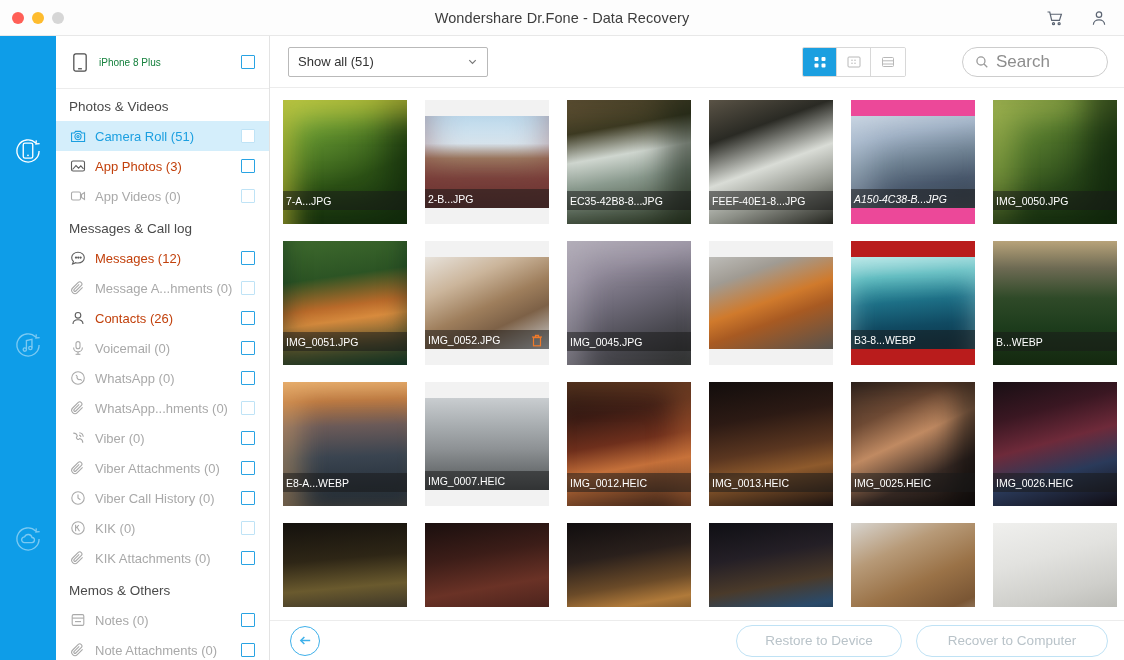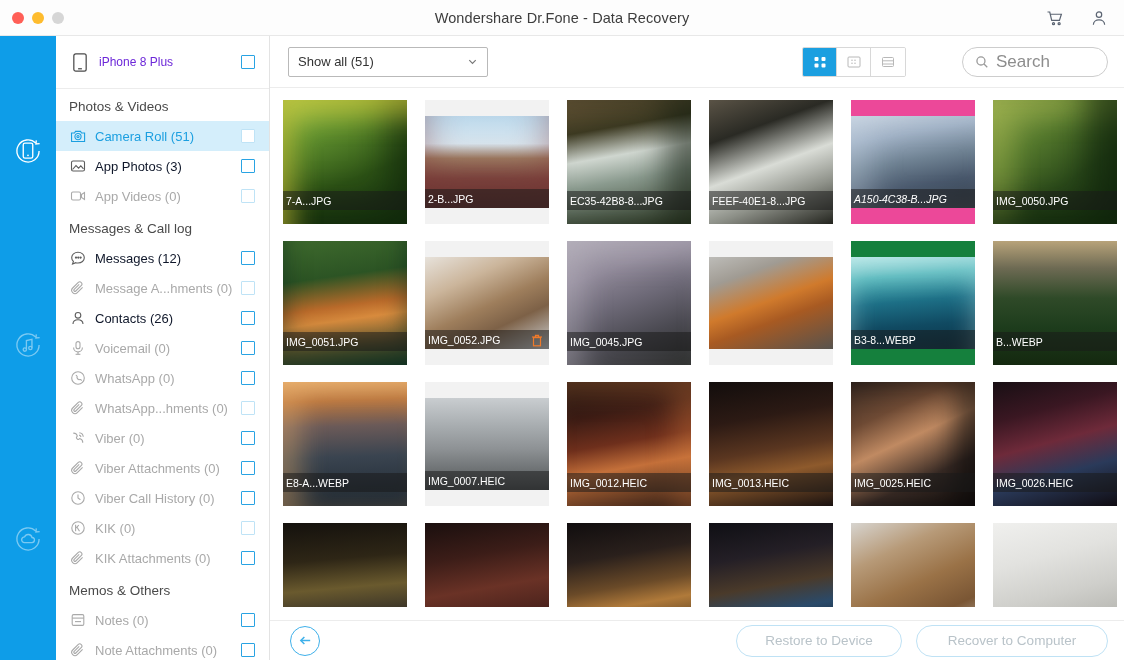--- a/index.html
+++ b/index.html
@@ -40,31 +40,31 @@
   
   .sidebar {
     position:absolute; left:56px; top:36px; width:214px; height:624px;
     background:#fff; border-right:1px solid #e3e3e3; overflow:hidden;
   }
   .device-row {
     height:53px; display:flex; align-items:center; padding:0 14px 0 16px;
     border-bottom:1px solid #ececec;
   }
   .device-row .dev-ic { width:16px; height:19px; margin-right:11px; color:#4a4a4a; }
-  .device-name { font-size:12px; color:#6d28d9; flex:1; }
+  .device-name { font-size:10px; color:#15803d; flex:1; }
 
   .group-head {
     font-size:13.5px; color:#4a4a4a; padding:10px 16px 7px 13px;
   }
   .nav-item {
     height:30px; display:flex; align-items:center;
     padding:0 14px 0 14px; cursor:default;
   }
   .nav-item .ic { width:16px; height:16px; margin-right:9px; flex:0 0 16px; color:#5d5d5d; }
-  .nav-item .lbl { font-size:13px; color:#0f172a; flex:1; white-space:nowrap; }
+  .nav-item .lbl { font-size:13px; color:#c2410c; flex:1; white-space:nowrap; }
   .nav-item.zero .lbl { color:#a9a9a9; }
   .nav-item.zero .ic { color:#a9a9a9; }
   .nav-item.sel { background:#d4eefb; }
   .nav-item.sel .lbl { color:#1b9fe0; }
   .nav-item.sel .ic { color:#1b9fe0; }
 
   .cbox {
     width:14px; height:14px; border:1px solid #29a3e3; background:#fff;
     border-radius:1px; flex:0 0 14px;
   }
@@ -448,21 +448,21 @@
               <div class="art" style="background: linear-gradient(160deg, rgb(168, 163, 174) 0%, rgb(143, 136, 152) 26%, rgb(110, 106, 120) 48%, rgb(75, 74, 82) 72%, rgb(42, 44, 42) 100%); box-shadow: rgba(200, 195, 205, 0.35) 16px 16px 28px inset;"></div>
               <div class="cap">IMG_0045.JPG</div>
             </div>
           </div>
           <div class="cell">
             <div class="thumb" style="background: rgb(242, 242, 242);">
               <div class="art" style="background: linear-gradient(160deg, rgb(189, 188, 184) 0%, rgb(160, 155, 147) 22%, rgb(208, 122, 44) 48%, rgb(168, 90, 34) 64%, rgb(87, 83, 78) 100%); top: 16px; bottom: 16px;"></div>
             </div>
           </div>
           <div class="cell">
-            <div class="thumb" style="background: #15803d;">
+            <div class="thumb" style="background: #b91c1c;">
               <div class="art" style="background: linear-gradient(175deg, rgb(185, 230, 230) 0%, rgb(79, 179, 184) 22%, rgb(29, 111, 134) 48%, rgb(16, 74, 98) 72%, rgb(10, 50, 70) 100%); box-shadow: rgba(190, 235, 235, 0.45) 0px 18px 26px inset; top: 16px; bottom: 16px;"></div>
               <div class="cap" style="bottom: 16px;">B3-8...WEBP</div>
             </div>
           </div>
           <div class="cell">
             <div class="thumb">
               <div class="art" style="background: linear-gradient(rgb(184, 163, 122) 0%, rgb(109, 106, 83) 22%, rgb(47, 74, 40) 46%, rgb(29, 60, 28) 70%, rgb(20, 40, 15) 100%);"></div>
               <div class="cap">B...WEBP</div>
             </div>
           </div>

